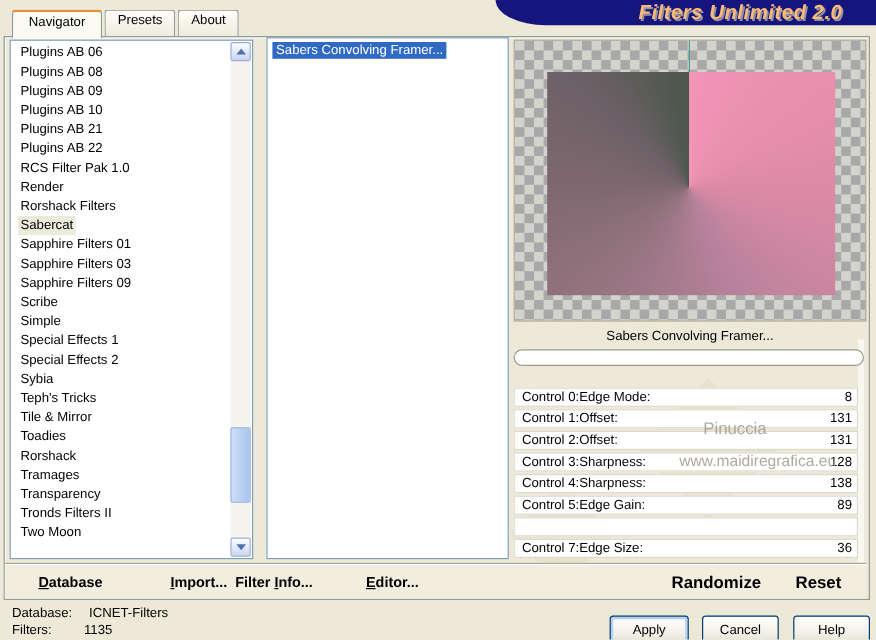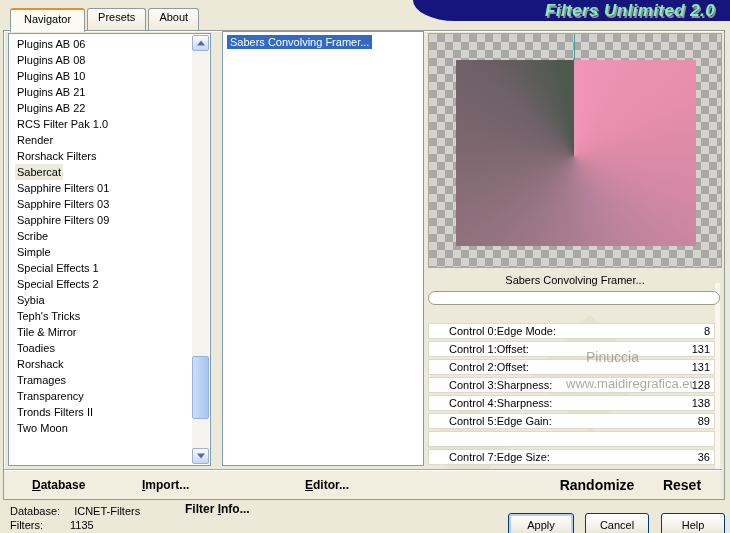--- a/index.html
+++ b/index.html
@@ -3,21 +3,21 @@
 <meta charset="utf-8">
 <style>
   html,body{margin:0;padding:0;}
   body{width:730px;height:533px;overflow:hidden;background:#ece9d8;
        font-family:"Liberation Sans",sans-serif;font-size:11px;color:#000;}
   .app{position:relative;width:730px;height:533px;overflow:hidden;background:#ece9d8;}
 
   
   .banner{position:absolute;left:413px;top:0;width:317px;height:21px;background:#15157d;
           border-bottom-left-radius:48px 24px;}
-  .banner-title{position:absolute;right:15px;top:0;line-height:21px;color:#86efac;
+  .banner-title{position:absolute;right:28px;top:0;line-height:21px;color:#fdba74;
           font-style:italic;font-weight:bold;font-size:17px;letter-spacing:.4px;
           text-shadow:1.5px 1.5px 0 #8f8fa5;white-space:nowrap;}
 
   
   .tabs{position:absolute;left:10px;top:8px;height:23px;display:flex;gap:2px;z-index:6;}
   .tab{border:1px solid #919b9c;border-bottom:none;border-radius:3px 3px 0 0;
        background:linear-gradient(#fffdf8,#eeebdd);padding:2px 10px 3px;margin-bottom:1px;
        font-size:11px;cursor:default;}
   .tab.active{background:#fbfaf3;border-top:2px solid #e6902a;padding:3px 13px 5px;margin-bottom:-1px;}
 
@@ -60,42 +60,42 @@
   .right-edge{position:absolute;left:715px;top:283px;width:5px;height:212px;background:#f9f7ef;}
 
   .caption{position:absolute;left:428px;top:274px;width:294px;text-align:center;font-size:11px;}
   .progress{position:absolute;left:428px;top:291px;width:292px;height:14px;box-sizing:border-box;
             background:#fff;border:1px solid #9c9a8c;border-radius:7px;}
 
   
   .controls{position:absolute;left:428px;top:323px;width:287px;z-index:2;}
   .ctl-row{position:relative;height:16px;box-sizing:border-box;margin-bottom:2px;background:#fff;
            border:1px solid #ddd9cb;line-height:13px;}
-  .ctl-label{position:absolute;left:20px;top:1px;white-space:nowrap;}
+  .ctl-label{position:absolute;left:6px;top:1px;white-space:nowrap;}
   .ctl-value{position:absolute;right:4px;top:1px;}
 
   
   .wm-diamond{position:absolute;background:#e3ddc3;opacity:.55;transform:rotate(45deg);z-index:1;}
   .d1{left:548px;top:332px;width:84px;height:84px;}
   .d2{left:438px;top:414px;width:62px;height:62px;}
   .wm-text{position:absolute;color:#a09c8e;opacity:.85;z-index:3;white-space:nowrap;}
   .wm1{left:586px;top:349px;font-size:14px;}
   .wm2{left:566px;top:376px;font-size:13px;}
 
   
   .action{position:absolute;top:477px;font-weight:bold;font-size:14px;text-align:center;cursor:default;z-index:4;}
   .randomize{left:552px;width:90px;}
   .reset{left:657px;width:50px;}
 
   
   .strip{position:absolute;left:4px;top:469px;width:718px;height:29px;background:#f1eee0;
          border-top:1px solid #aca899;box-shadow:inset 0 1px 0 #fff;z-index:3;}
   .tb-item{position:absolute;top:8px;font-weight:bold;font-size:12px;cursor:default;white-space:nowrap;}
   .tb-item:nth-child(1){left:28px;} .tb-item:nth-child(2){left:120px;padding-left:18px;}
-  .tb-item:nth-child(3){left:181px;margin-top:24px;} .tb-item:nth-child(4){left:301px;}
+  .tb-item:nth-child(3){left:192px;} .tb-item:nth-child(4){left:301px;}
 
   
   .status{position:absolute;left:10px;white-space:nowrap;}
   .s1{top:505px;} .s2{top:519px;}
   .status .sv{margin-left:14px;}
 
   
   .btn{position:absolute;top:513px;height:24px;box-sizing:border-box;border:1px solid #003c74;border-radius:3px;
        background:linear-gradient(180deg,#ffffff 0%,#f4f2ea 55%,#e8e5da 90%,#d8d4c8 100%);
        font-family:"Liberation Sans",sans-serif;font-size:11px;color:#000;padding:0;}
@@ -116,20 +116,21 @@
       <span class="tab">Presets</span>
       <span class="tab">About</span>
     </div>
 
   <div class="tabpage"></div>
 
   <div class="listbox nav-listbox">
     <div class="list-items" id="nav-list">
         <div class="list-item"><span class="li-text">Plugins AB 06</span></div>
         <div class="list-item"><span class="li-text">Plugins AB 08</span></div>
+        <div class="list-item"><span class="li-text">Plugins AB 09</span></div>
         <div class="list-item"><span class="li-text">Plugins AB 10</span></div>
         <div class="list-item"><span class="li-text">Plugins AB 21</span></div>
         <div class="list-item"><span class="li-text">Plugins AB 22</span></div>
         <div class="list-item"><span class="li-text">RCS Filter Pak 1.0</span></div>
         <div class="list-item"><span class="li-text">Render</span></div>
         <div class="list-item"><span class="li-text">Rorshack Filters</span></div>
         <div class="list-item"><span class="li-text sel-inactive">Sabercat</span></div>
         <div class="list-item"><span class="li-text">Sapphire Filters 01</span></div>
         <div class="list-item"><span class="li-text">Sapphire Filters 03</span></div>
         <div class="list-item"><span class="li-text">Sapphire Filters 09</span></div>

